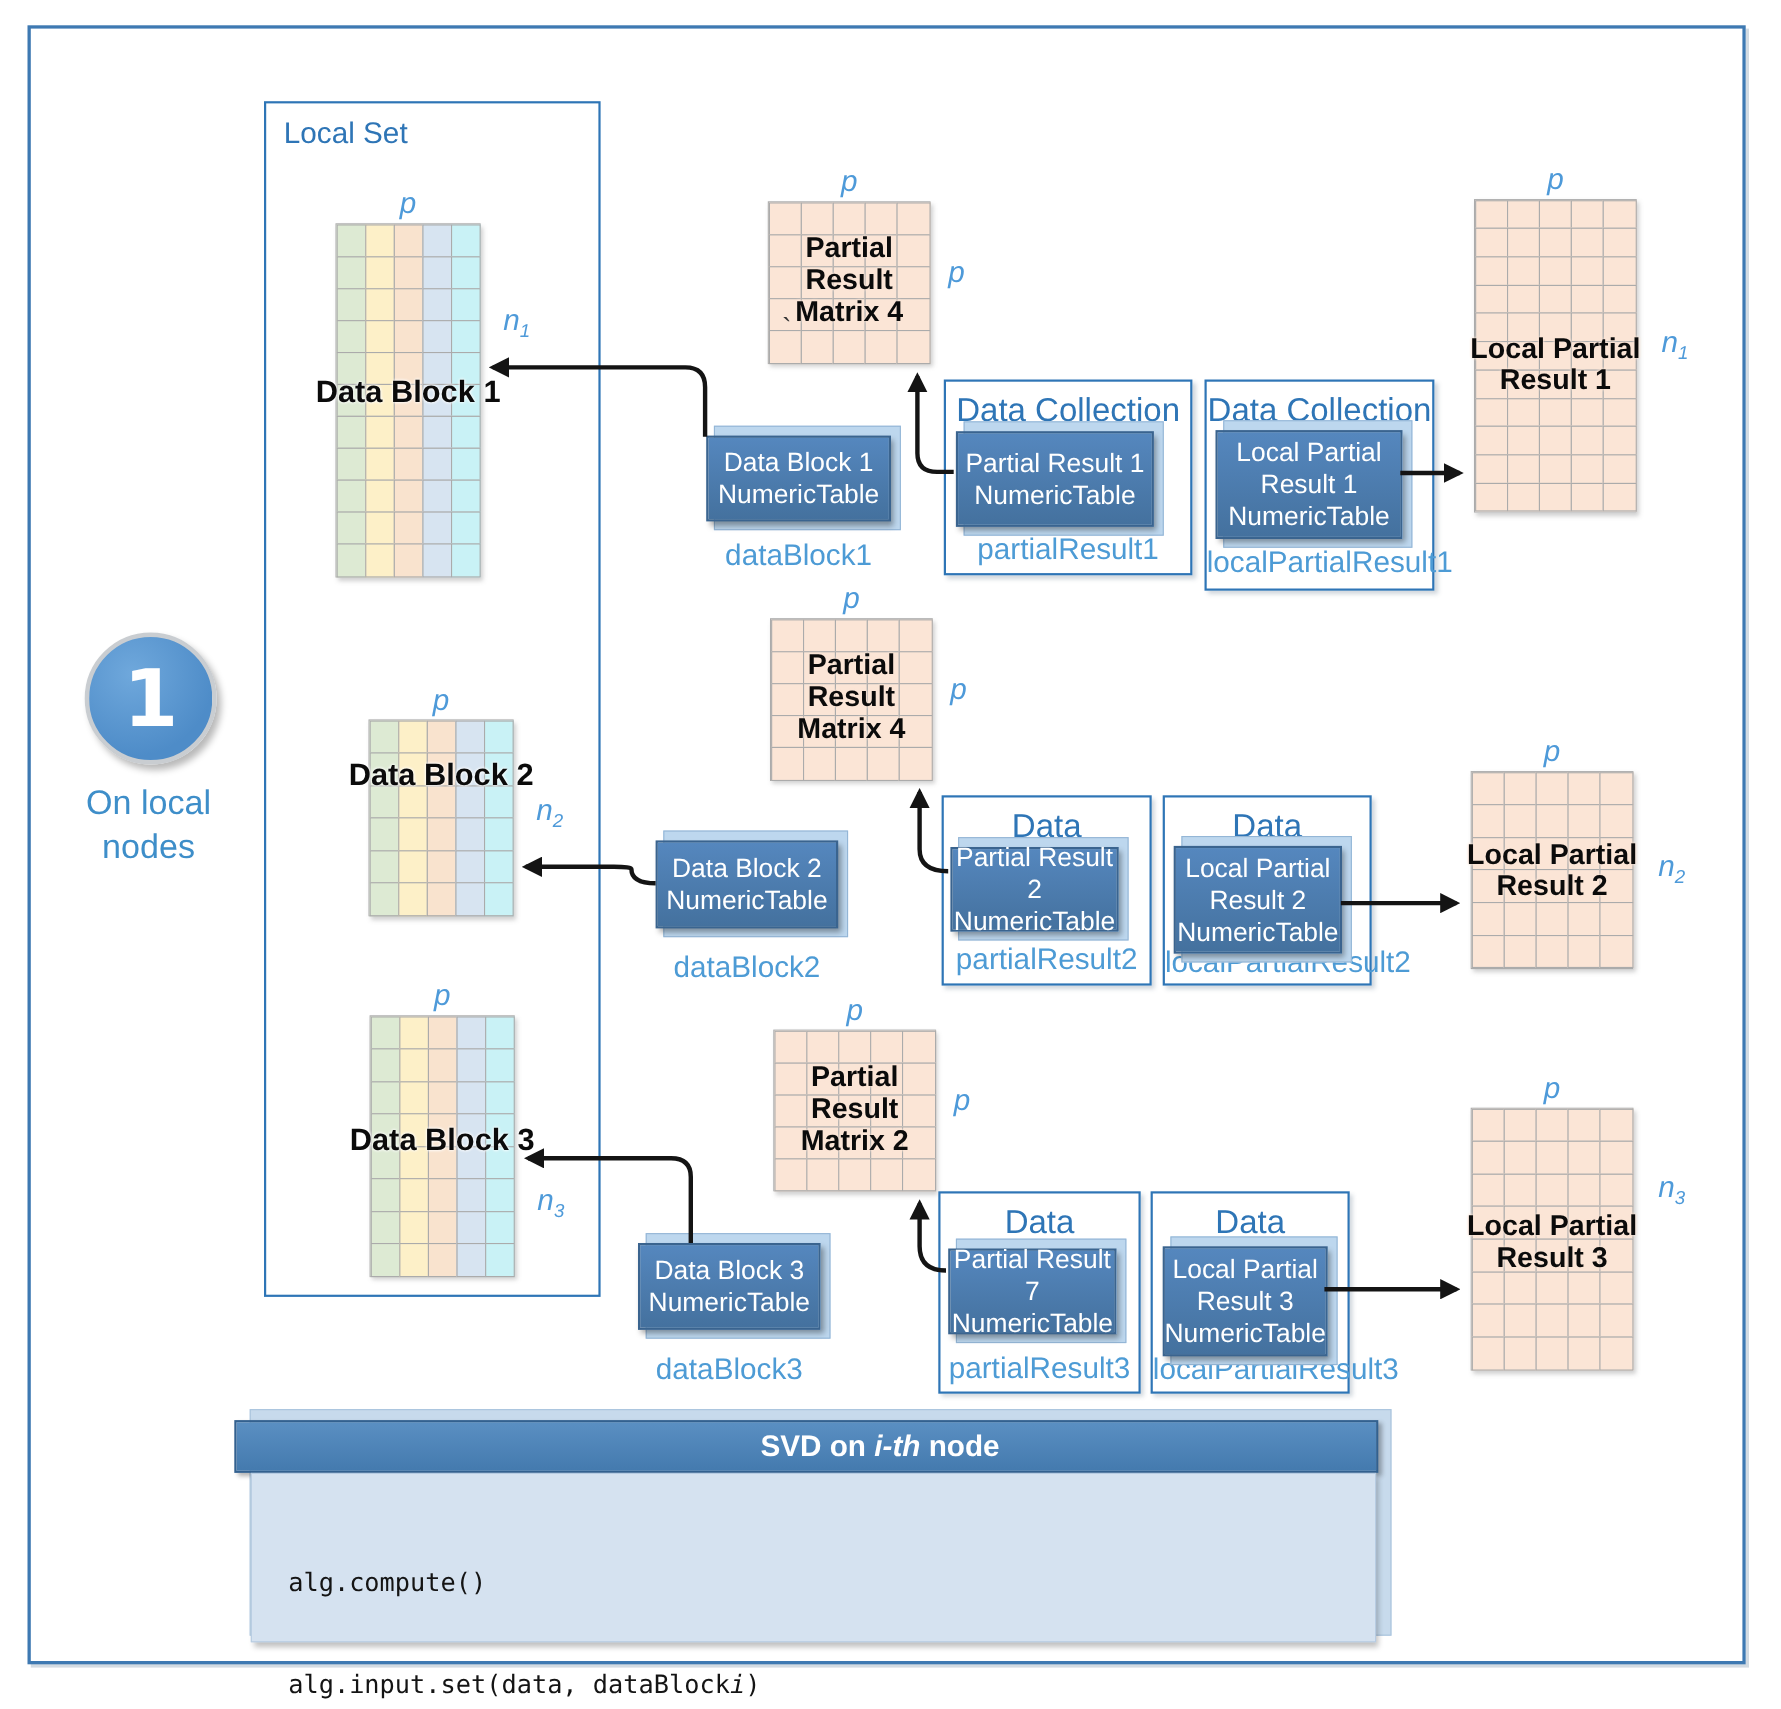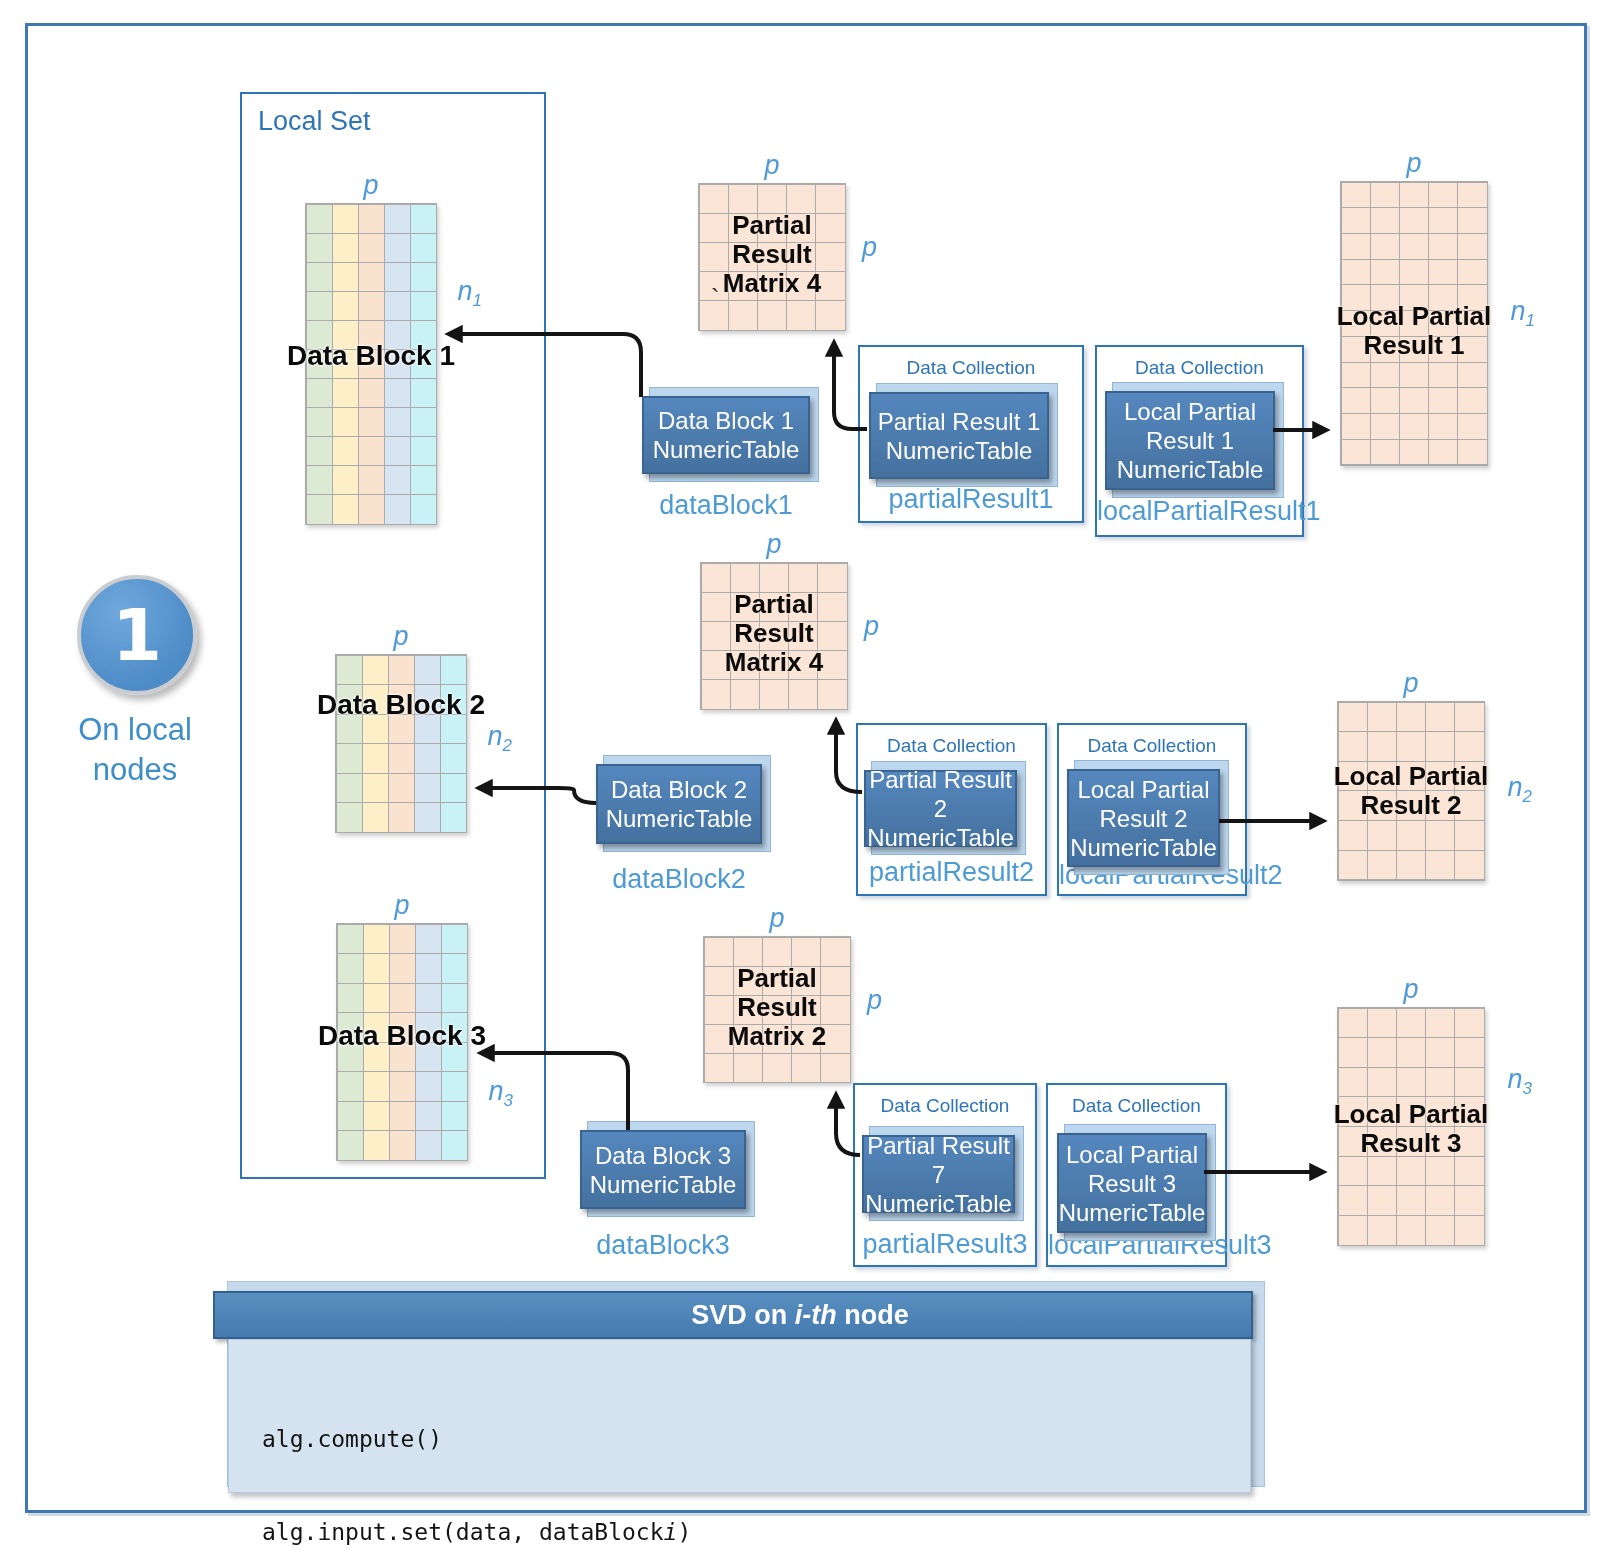--- a/index.html
+++ b/index.html
@@ -42,21 +42,21 @@
   .nt-box{position:absolute;inset:0;background:linear-gradient(180deg,#5587BE,#44719E);
     border:2px solid #3A648F;box-shadow:3px 4px 5px rgba(0,0,0,.35);
     display:flex;flex-direction:column;align-items:center;justify-content:center;
     color:#fff;font-size:24px;line-height:29px;text-align:center;}
   .nt-caption{position:absolute;left:-30px;right:-30px;text-align:center;
     color:#4D9BD5;font-size:27px;}
   
   .dc{position:absolute;background:#fff;border:2px solid #2E75B6;
       box-shadow:3px 3px 4px rgba(100,120,140,.3);}
   .dc-title{position:absolute;top:10px;left:0;right:0;text-align:center;
-      color:#2E75B6;font-size:19px;}
+      color:#2E75B6;font-size:30px;}
   .dc-caption{position:absolute;left:0;right:0;text-align:center;
       color:#4D9BD5;font-size:27px;}
   
   .code-wrap{position:absolute;left:213px;top:1281px;width:1049px;height:217px;}
   .code-tab{position:absolute;left:14px;top:0;width:1036px;height:204px;
       background:#C7DAEC;border:1px solid #A9C4DD;}
   .code-header{position:absolute;left:0;top:10px;width:1040px;height:48px;
       background:linear-gradient(180deg,#5A8FC2,#447AAE);border:2px solid #33618F;
       box-shadow:3px 3px 4px rgba(0,0,0,.3);box-sizing:border-box;
       display:flex;align-items:center;justify-content:center;}

